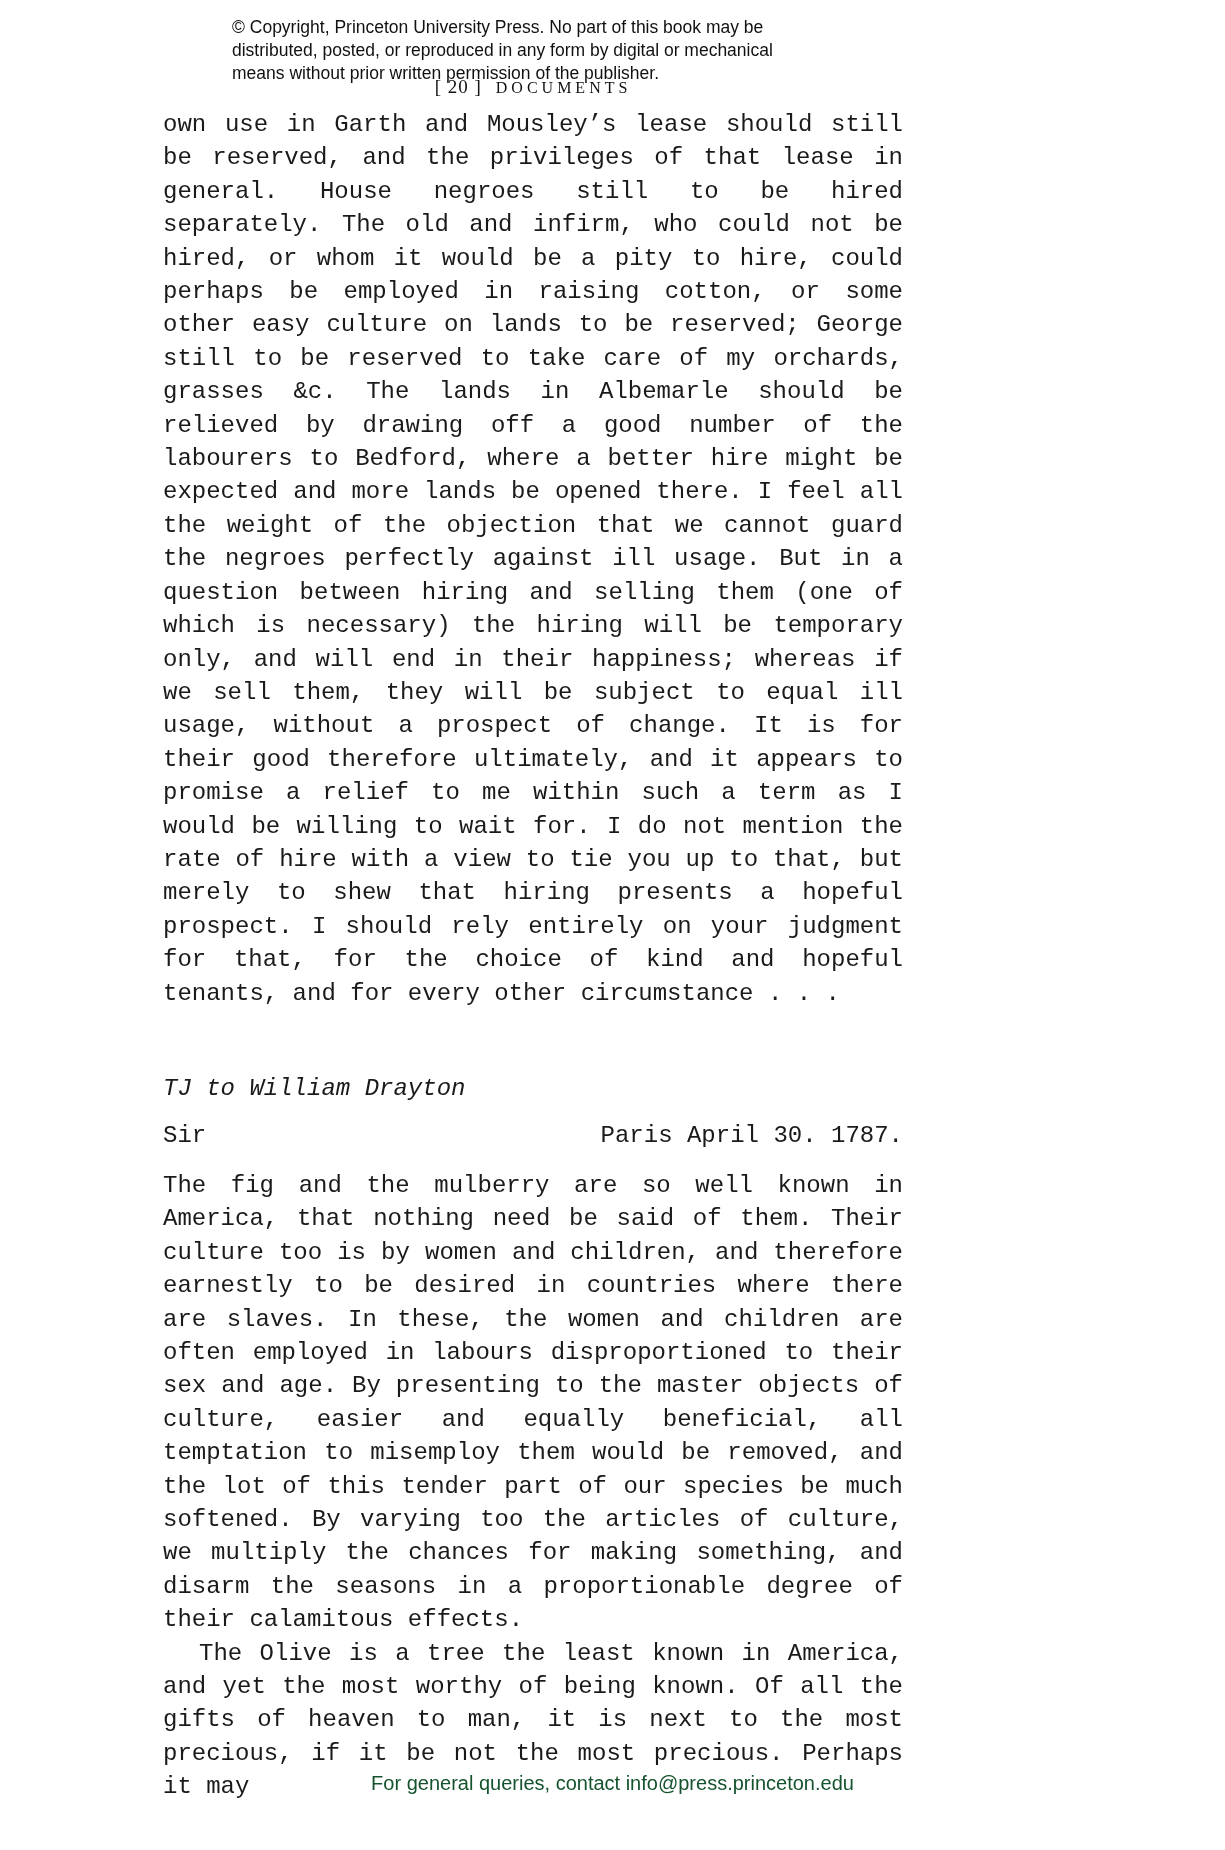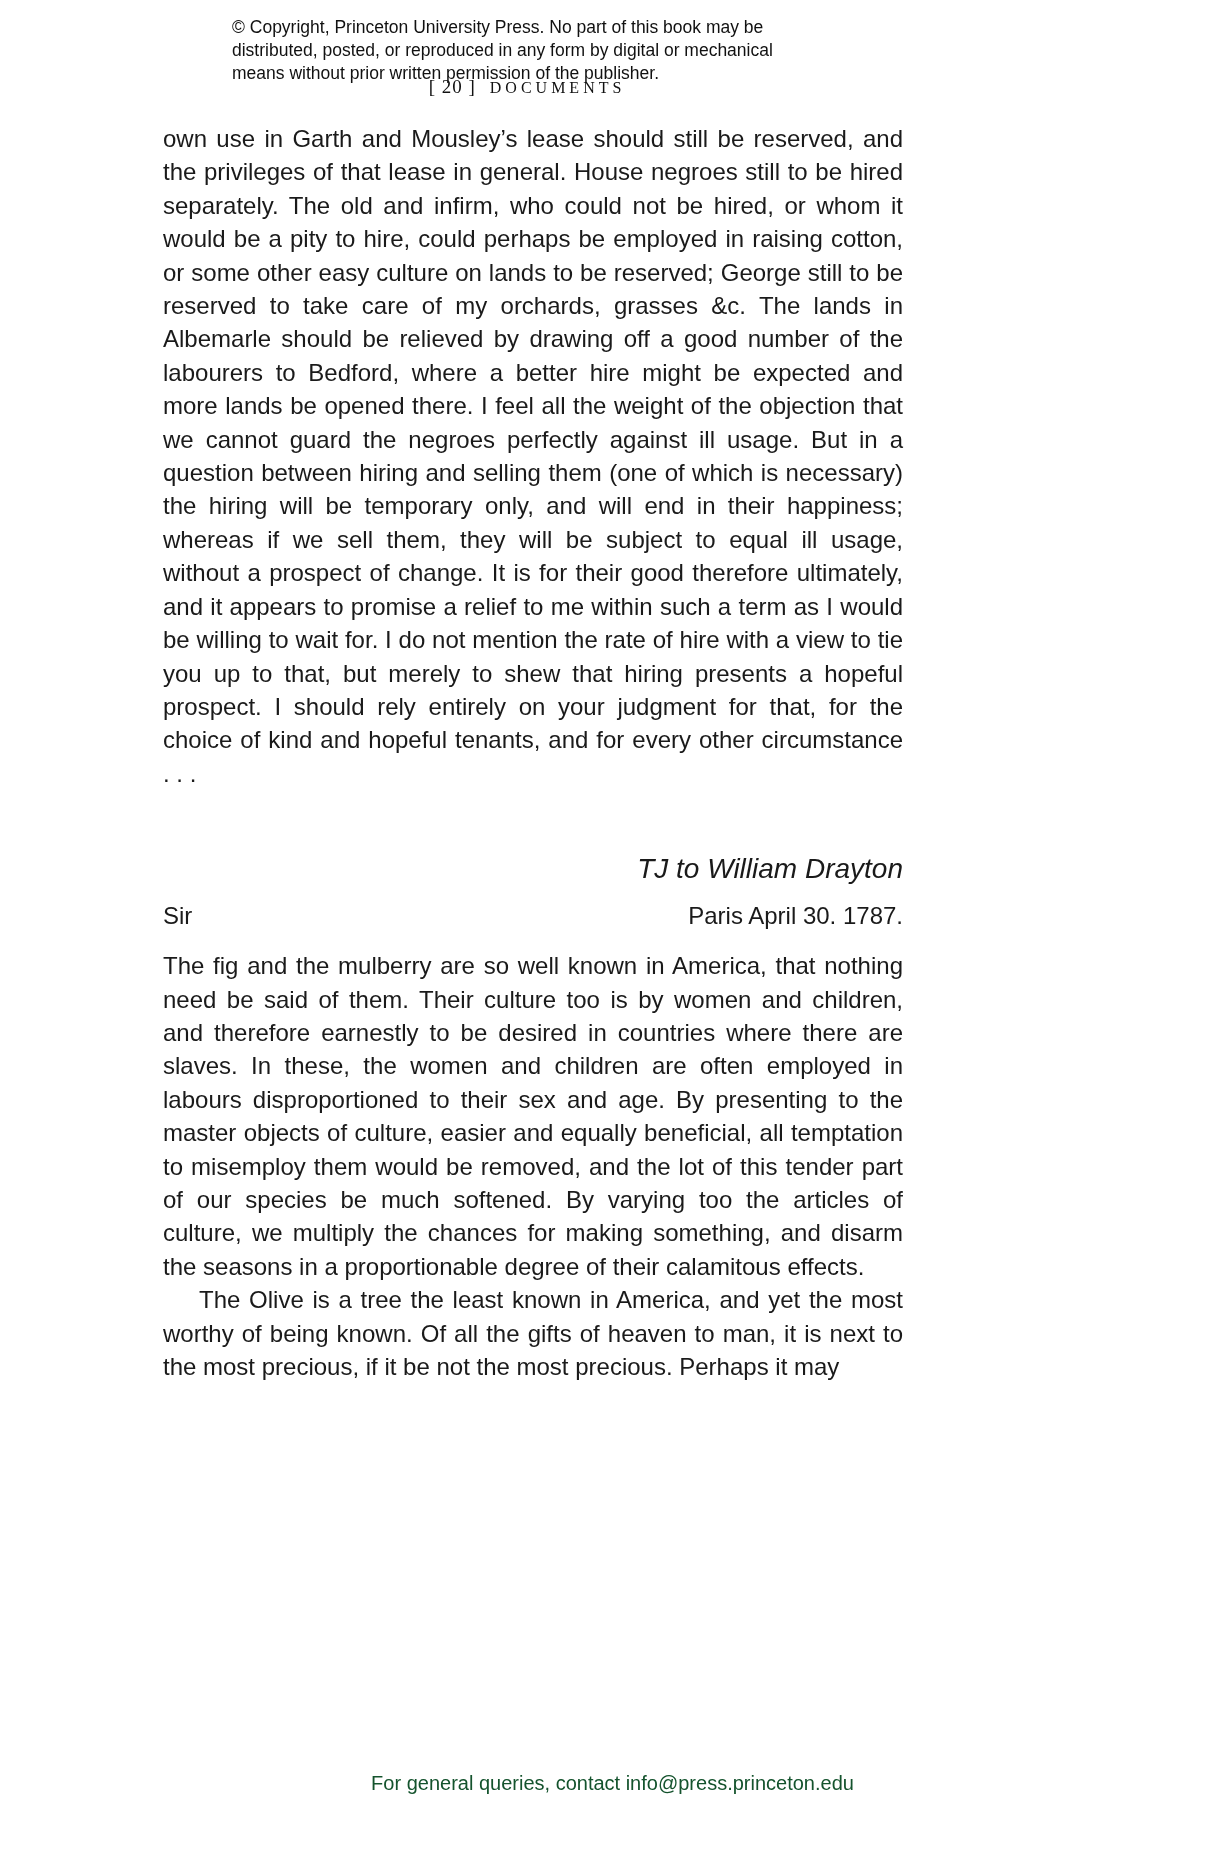--- a/index.html
+++ b/index.html
@@ -20,64 +20,64 @@
     left: 232px;
     top: 16px;
     width: 585px;
     font-family: "Liberation Sans", sans-serif;
     font-size: 17.5px;
     line-height: 23px;
     color: #111111;
   }
   .running-head-row {
     position: absolute;
-    left: 157px;
+    left: 163px;
     top: 76px;
     width: 740px;
     text-align: center;
     font-family: "Liberation Serif", serif;
     color: #111111;
     white-space: nowrap;
   }
   .page-num {
     font-size: 19px;
     letter-spacing: 1px;
     margin-right: 14px;
   }
   .head-title {
     font-size: 16px;
     letter-spacing: 4px;
     text-transform: uppercase;
   }
   .text-block {
     position: absolute;
     left: 163px;
-    top: 122px;
+    top: 108px;
     width: 740px;
-    font-family: Liberation Sans, sans-serif;
+    font-family: Liberation Mono, monospace;
     font-size: 24px;
     line-height: 33.4px;
     color: #1a1a1a;
   }
   .para {
     margin: 0;
     text-align: justify;
   }
   .para + .para {
     margin-top: 0;
   }
   .indent {
     text-indent: 36px;
   }
   .letter-heading {
     margin: 62px 0 14px 0;
-    text-align: right;
+    text-align: left;
     font-style: italic;
     font-weight: normal;
-    font-size: 28px;
+    font-size: 24px;
     line-height: 33px;
   }
   .salutation-row {
     display: flex;
     justify-content: space-between;
     align-items: baseline;
     margin: 8px 0 17px 0;
     font-size: 24px;
     line-height: 33px;
   }

